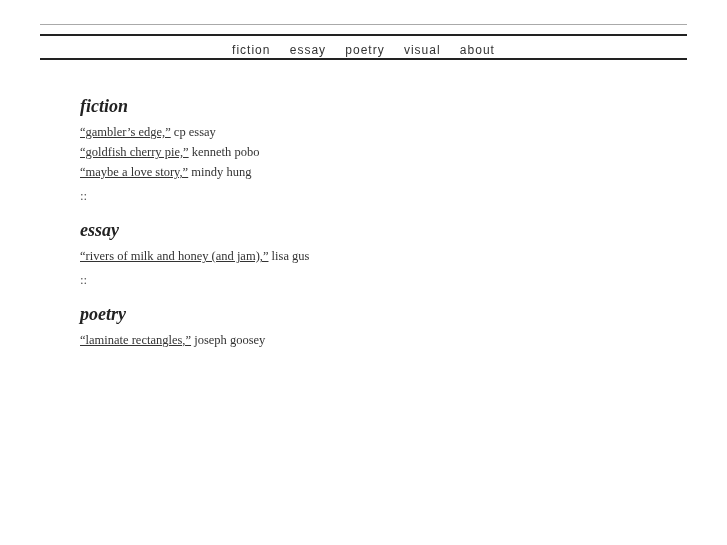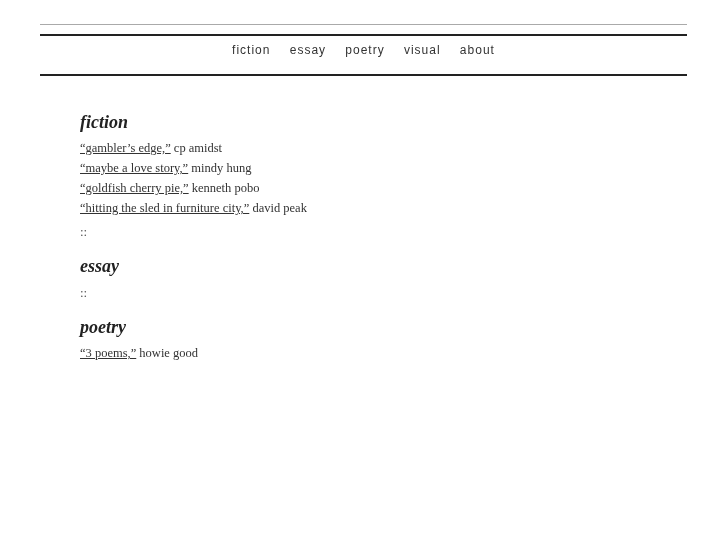--- a/index.html
+++ b/index.html
@@ -46,21 +46,21 @@
     }
 
     .header-rule-bottom {
       border: none;
       border-top: 2px solid #222;
       margin: 0 40px 0 40px;
     }
 
     nav {
       text-align: center;
-      padding: 6px 0 16px 0;
+      padding: 6px 0 0 0;
     }
 
     nav a {
       font-size: 12px;
       color: #333;
       text-decoration: none;
       letter-spacing: 1px;
       margin: 0 8px;
       font-family: Arial, sans-serif;
     }
@@ -117,22 +117,22 @@
     <a href="#poetry">poetry</a>
     <a href="#visual">visual</a>
     <a href="#about">about</a>
   </nav>
   <hr class="nav-rule">
 </header>
 
 <main class="main-content">
 
 <h2 class="section-heading">fiction</h2>
-    <p class="entry"><a href="#">“gambler’s edge,”</a><span> cp amidst</span></p>
+    <p class="entry"><a href="#">“gambler’s edge,”</a><span> cp essay</span></p>
+    <p class="entry"><a href="#">“goldfish cherry pie,”</a><span> kenneth pobo</span></p>
     <p class="entry"><a href="#">“maybe a love story,”</a><span> mindy hung</span></p>
-    <p class="entry"><a href="#">“goldfish cherry pie,”</a><span> kenneth pobo</span></p>
-    <p class="entry"><a href="#">“hitting the sled in furniture city,”</a><span> david peak</span></p>
     <p class="separator">::</p>
     <h2 class="section-heading">essay</h2>
+    <p class="entry"><a href="#">“rivers of milk and honey (and jam),”</a><span> lisa gus</span></p>
     <p class="separator">::</p>
     <h2 class="section-heading">poetry</h2>
-    <p class="entry"><a href="#">“3 poems,”</a><span> howie good</span></p>
+    <p class="entry"><a href="#">“laminate rectangles,”</a><span> joseph goosey</span></p>
   </main>
 
 </body></html>

